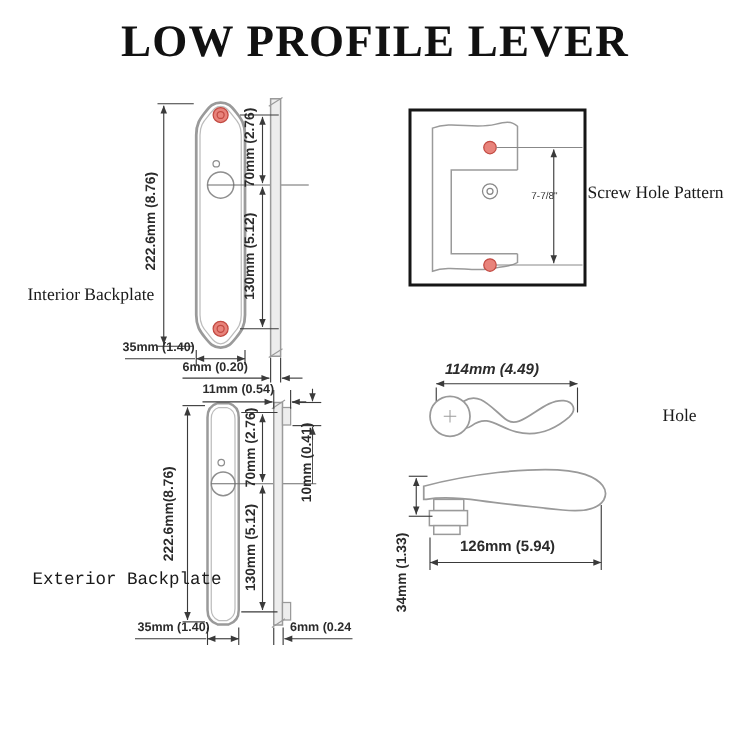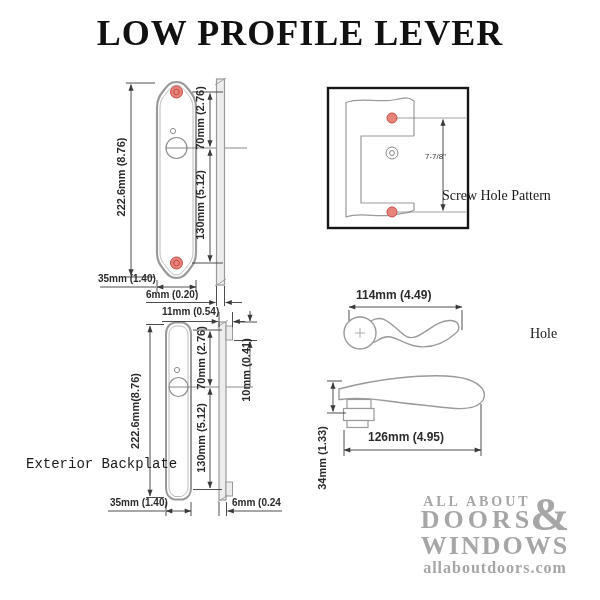--- a/index.html
+++ b/index.html
@@ -174,43 +174,33 @@
         <line x1="344" y1="450" x2="481" y2="450" marker-start="url(#arw)" marker-end="url(#arw)"></line>
       </g>
     </g>
   </svg>
 
   <div class="vdim" style="left:121px;top:177px;">222.6mm (8.76)</div>
   <div class="vdim" style="left:200px;top:118px;">70mm (2.76)</div>
   <div class="vdim" style="left:200px;top:205px;">130mm (5.12)</div>
   <div class="dim" style="left:98px;top:273px;">35mm (1.40)</div>
   <div class="dim" style="left:146px;top:289px;">6mm (0.20)</div>
+  <div class="seclabel" style="left:22px;top:229px;">Interior Backplate</div>
 
   <div class="dim" style="left:162px;top:306px;">11mm (0.54)</div>
   <div class="vdim" style="left:135px;top:411px;">222.6mm(8.76)</div>
   <div class="vdim" style="left:201px;top:358px;">70mm (2.76)</div>
   <div class="vdim" style="left:201px;top:438px;">130mm (5.12)</div>
   <div class="vdim" style="left:246px;top:370px;">10mm (0.41)</div>
   <div class="dim" style="left:110px;top:497px;">35mm (1.40)</div>
   <div class="dim" style="left:232px;top:497px;">6mm (0.24</div>
   <div class="seclabel" style="left:26px;top:456px;font-family:Liberation Mono, monospace;">Exterior Backplate</div>
 
   <div class="tiny" style="left:425px;top:152px;">7-7/8"</div>
-  <div class="seclabel" style="left:442px;top:147px;margin-top:41px;">Screw Hole Pattern</div>
-
-  <div class="dim lg" style="left:356px;top:288px;">114mm (4.49)</div>
+  <div class="seclabel" style="left:470px;top:147px;">Screw Hole Pattern</div>
+
+  <div class="dim lg" style="left:356px;top:288px;font-style:italic;">114mm (4.49)</div>
   <div class="seclabel" style="left:530px;top:326px;">Hole</div>
   <div class="vdim" style="left:322px;top:458px;">34mm (1.33)</div>
-  <div class="dim lg" style="left:368px;top:430px;">126mm (4.95)</div>
-
-  <div class="logo">
-    <div class="logo-top">
-      <div class="logo-col">
-        <div class="logo-line1">ALL ABOUT</div>
-        <div class="logo-line2">DOORS</div>
-      </div>
-      <div class="logo-amp">&amp;</div>
-    </div>
-    <div class="logo-line3">WINDOWS</div>
-    <div class="logo-url">allaboutdoors.com</div>
-  </div>
+  <div class="dim lg" style="left:368px;top:430px;">126mm (5.94)</div>
+
 
 </div>
 
 </body></html>

